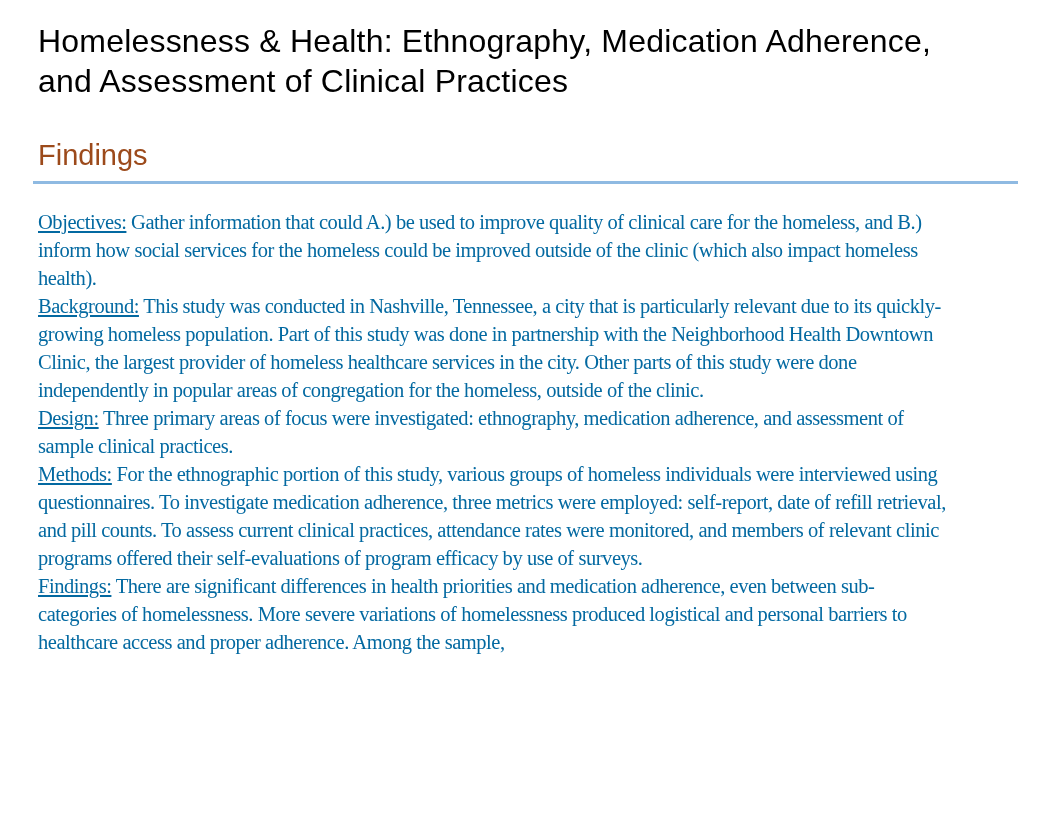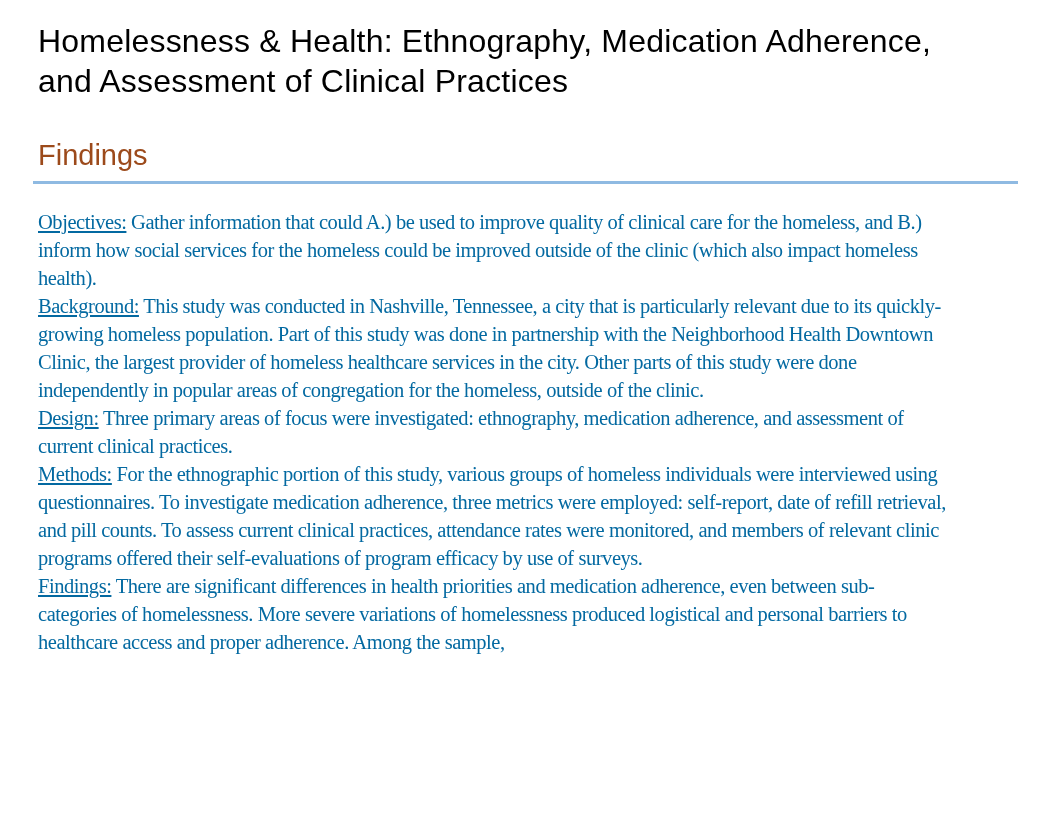--- a/index.html
+++ b/index.html
@@ -82,20 +82,20 @@
 
   <h2 class="abstract-heading">Findings</h2>
 
   <hr class="abstract-rule">
 
   <div class="abstract-body" id="abstract-body">
   <p class="abs-p"><span class="abs-label">Objectives:</span><span class="abs-text"> Gather information that could A.) be used to improve quality of clinical care for the homeless, and B.) inform how social services for the homeless could be improved outside of the clinic (which also impact homeless health).</span></p>
 
   <p class="abs-p"><span class="abs-label">Background:</span><span class="abs-text"> This study was conducted in Nashville, Tennessee, a city that is particularly relevant due to its quickly-growing homeless population. Part of this study was done in partnership with the Neighborhood Health Downtown Clinic, the largest provider of homeless healthcare services in the city. Other parts of this study were done independently in popular areas of congregation for the homeless, outside of the clinic.</span></p>
 
-  <p class="abs-p"><span class="abs-label">Design:</span><span class="abs-text"> Three primary areas of focus were investigated: ethnography, medication adherence, and assessment of current clinical practices.</span></p>
+  <p class="abs-p"><span class="abs-label">Design:</span><span class="abs-text"> Three primary areas of focus were investigated: ethnography, medication adherence, and assessment of sample clinical practices.</span></p>
 
   <p class="abs-p"><span class="abs-label">Methods:</span><span class="abs-text"> For the ethnographic portion of this study, various groups of homeless individuals were interviewed using questionnaires. To investigate medication adherence, three metrics were employed: self-report, date of refill retrieval, and pill counts. To assess current clinical practices, attendance rates were monitored, and members of relevant clinic programs offered their self-evaluations of program efficacy by use of surveys.</span></p>
 
   <p class="abs-p"><span class="abs-label">Findings:</span><span class="abs-text"> There are significant differences in health priorities and medication adherence, even between sub-categories of homelessness. More severe variations of homelessness produced logistical and personal barriers to healthcare access and proper adherence. Among the sample,</span></p>
 </div>
 
 </div>
 
 </body></html>

